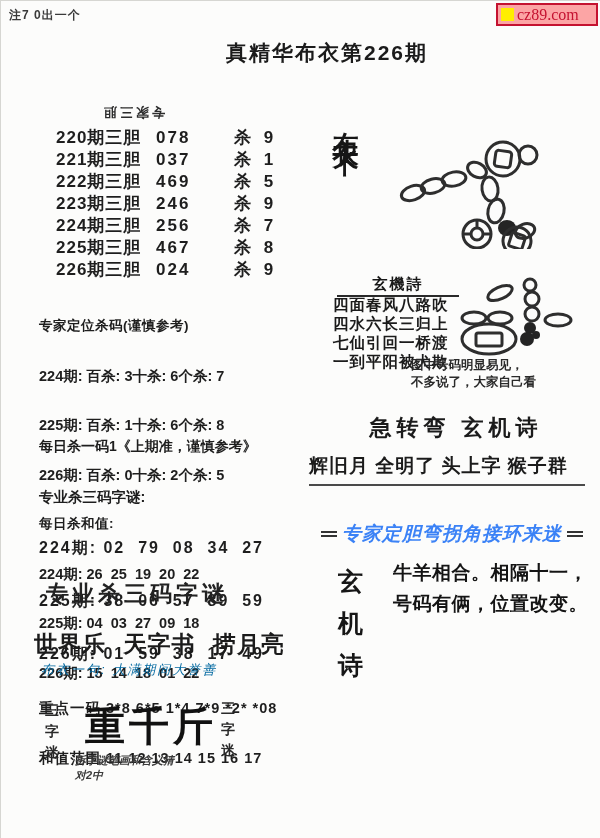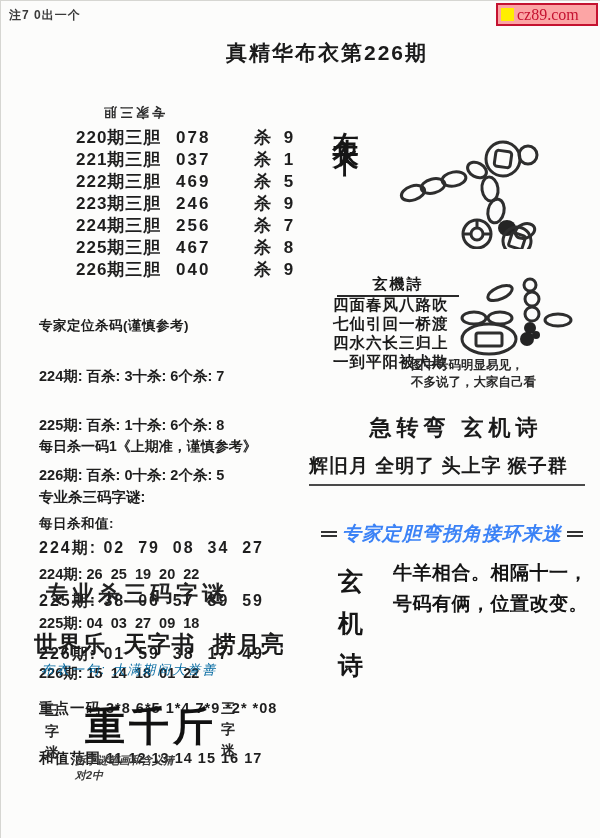--- a/index.html
+++ b/index.html
@@ -19,21 +19,21 @@
   .logo .sq{width:13px;height:13px;background:#ffee00;flex:0 0 auto;}
   .logo .txt{font-family:"Liberation Serif","DejaVu Serif",serif;font-size:16px;color:#c41230;line-height:1;}
 
   .title{left:0;top:38px;width:600px;text-align:center;font-size:21px;font-weight:bold;
          letter-spacing:2px;color:#1b1b1b;padding-left:26px;}
 
   .dan-header{left:100px;top:102px;font-size:13px;font-weight:bold;letter-spacing:3px;color:#2c2c2c;
               transform:rotate(180deg);display:inline-block;filter:blur(.3px);}
   .dan-table{left:55px;top:126px;font-size:17px;font-weight:bold;color:#1e1e1e;}
   .dan-row{display:flex;height:22px;line-height:22px;letter-spacing:1px;}
-  .dan-row .lab{width:100px;margin-left:20px;}
+  .dan-row .lab{width:100px;}
   .dan-row .dan{width:52px;letter-spacing:2px;}
   .dan-row .sha{margin-left:26px;letter-spacing:4px;}
 
   .sec{font-weight:bold;color:#1e1e1e;}
   .dingwei{left:38px;top:284px;font-size:14.5px;line-height:16.5px;}
   .dingwei .hd{font-size:13.5px;letter-spacing:.5px;}
   .dingwei div{height:16.5px;}
 
   .yima{left:38px;top:405px;font-size:14.5px;}
   .yima .l1{font-size:14px;height:18px;}
@@ -119,21 +119,21 @@
         <span class="dan">256</span>
         <span class="sha">杀 7</span>
     </div>
     <div class="dan-row">
       <span class="lab">225期三胆</span>
         <span class="dan">467</span>
         <span class="sha">杀 8</span>
     </div>
     <div class="dan-row">
       <span class="lab">226期三胆</span>
-        <span class="dan">040</span>
+        <span class="dan">024</span>
         <span class="sha">杀 9</span>
     </div>
   </div>
 
   <div class="abs sec dingwei pre">
     <div class="hd">专家定位杀码(谨慎参考)</div>
     <div>224期: 百杀: 3十杀: 6个杀: 7</div>
     <div>225期: 百杀: 1十杀: 6个杀: 8</div>
     <div>226期: 百杀: 0十杀: 2个杀: 5</div>
     <div class="hd">每日杀和值:</div>
@@ -171,22 +171,22 @@
     <line class="ln" x1="80" y1="89" x2="80" y2="97"></line>
     <line class="ln" x1="66" y1="103" x2="74" y2="103"></line>
     <line class="ln" x1="86" y1="103" x2="94" y2="103"></line>
     <circle class="ln" cx="120" cy="110" r="14" transform="rotate(10 120 110)"></circle>
     <rect class="ln" x="113" y="103" width="14" height="14" rx="2" transform="rotate(18 120 110)"></rect>
   </svg>
 
   <div class="abs xj-header">玄機詩</div>
   <div class="abs poem">
     <div>四面春风八路吹</div>
+    <div>四水六长三归上</div>
     <div>七仙引回一桥渡</div>
-    <div>四水六长三归上</div>
     <div>一到平阳被犬欺</div>
   </div>
 
   <svg class="abs" style="left:455px;top:276px;" width="118" height="80" viewBox="0 0 118 80">
     <ellipse class="ln" cx="44" cy="16" rx="13" ry="6" transform="rotate(-24 44 16)"></ellipse>
     <circle class="ln" cx="74" cy="8" r="6"></circle>
     <circle class="ln" cx="76" cy="22" r="7"></circle>
     <circle class="ln" cx="76" cy="37" r="7"></circle>
     <ellipse class="ln" cx="18" cy="41" rx="12" ry="6"></ellipse>
     <ellipse class="ln" cx="44" cy="41" rx="12" ry="6"></ellipse>

